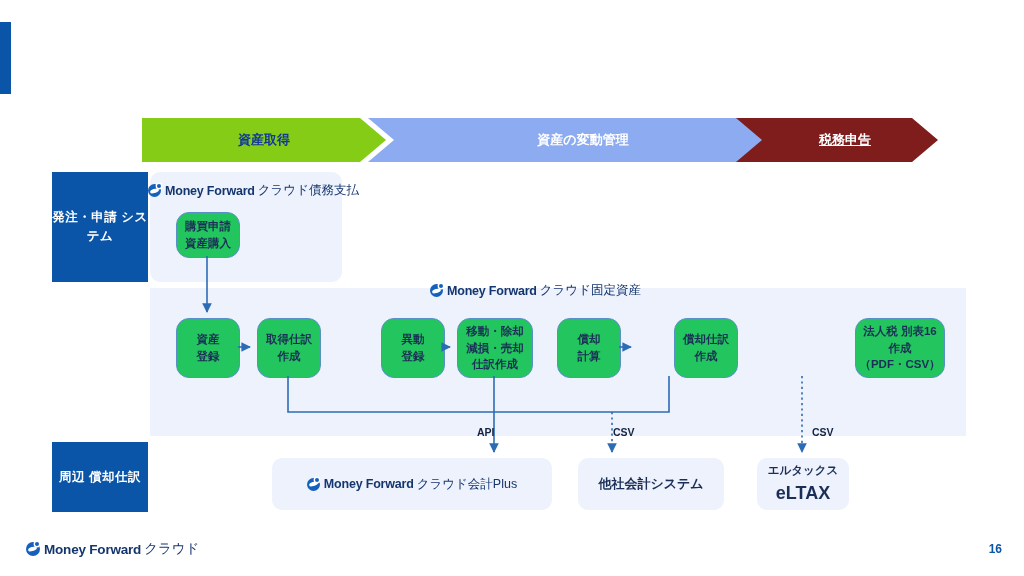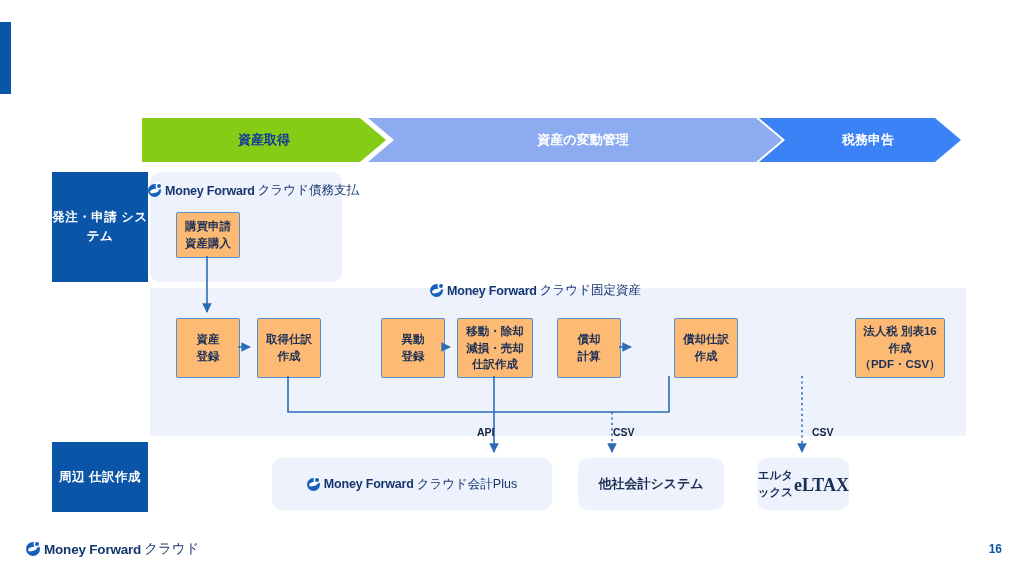--- a/index.html
+++ b/index.html
@@ -30,22 +30,22 @@
     position:absolute;top:0;height:44px;
     display:flex;align-items:center;justify-content:center;
     font-size:13px;font-weight:700;white-space:nowrap;
   }
   .chev span{position:relative;z-index:2;}
   .chev.c1{left:0;width:244px;background:#84cc16;color:#11389a;
     clip-path:polygon(0 0,218px 0,244px 22px,218px 44px,0 44px,26px 22px);}
   .chev.c1{clip-path:polygon(0 0,218px 0,244px 22px,218px 44px,0 44px);}
   .chev.c2{left:226px;width:414px;background:#8cabf0;color:#ffffff;
     clip-path:polygon(0 0,388px 0,414px 22px,388px 44px,0 44px,26px 22px);}
-  .chev.c3{left:617px;width:202px;background:#3b82f6;color:#ffffff;
-    clip-path:polygon(0 0,176px 0,202px 22px,176px 44px,0 44px,26px 22px);}
+  .chev.c3{left:594px;width:202px;background:#7f1d1d;color:#ffffff;
+    clip-path:polygon(0 0,176px 0,202px 22px,176px 44px,0 44px,26px 22px);text-decoration:underline;}
   .chev.c2 span{margin-left:16px;}
   .chev.c3 span{margin-left:16px;}
 
   
   .rowlabel{
     position:absolute;left:52px;width:96px;
     background:#0b55a8;color:#ffffff;
     display:flex;align-items:center;justify-content:center;text-align:center;
     font-size:12.5px;font-weight:700;line-height:1.5;letter-spacing:.5px;
   }
@@ -75,34 +75,34 @@
     box-shadow:0 0 0 1.4px #ffffff;
   }
   .mf-word{font-size:12.5px;font-weight:700;color:#14366e;letter-spacing:-.2px;}
   .mf-suffix{font-size:12.5px;font-weight:500;color:#14366e;margin-left:3px;}
 
   .lockup.l-haraimu{left:148px;top:182px;}
   .lockup.l-kotei{left:430px;top:282px;}
 
   
   .pbox{
-    position:absolute;background:#fdba74;
-    border:1.4px solid #5b8fc9;border-radius:2px;
+    position:absolute;background:#22c55e;
+    border:1.4px solid #5b8fc9;border-radius:13px;
     display:flex;align-items:center;justify-content:center;text-align:center;
     font-size:11.5px;font-weight:700;color:#1b2f56;line-height:1.45;
     white-space:pre-line;
   }
 
   
   .pcard{
     position:absolute;background:#eef2fd;border-radius:10px;
     display:flex;align-items:center;justify-content:center;text-align:center;
     font-size:13px;font-weight:700;color:#1b2f56;line-height:1.45;
   }
-  .eltax-inner{display:flex;flex-direction:row;align-items:center;justify-content:center;font-family:Liberation Serif, serif;}
+  .eltax-inner{display:flex;flex-direction:column;align-items:center;justify-content:center;}
   .eltax-top{font-size:11.5px;font-weight:700;color:#1b2f56;}
   .eltax-big{font-size:18px;font-weight:700;color:#1b2f56;margin-top:2px;text-align:right;}
 
   
   svg.wires{position:absolute;left:0;top:0;width:1024px;height:576px;pointer-events:none;}
   .wlabel{
     position:absolute;font-size:10.5px;font-weight:700;color:#12233f;
   }
 
   
@@ -130,21 +130,21 @@
       <span>資産の変動管理</span>
     </div>
     <div class="chev c3">
       <span>税務申告</span>
     </div>
   </div>
 
   <div class="rowlabel r1">発注・申請
 システム</div>
   <div class="rowlabel r3">周辺
-仕訳作成</div>
+償却仕訳</div>
 
   <div class="band b1"></div>
   <div class="band b2"></div>
 
   <div class="lockup l-haraimu">
     <span class="mf-mark"></span>
     <span class="mf-word">Money Forward</span>
     <span class="mf-suffix">クラウド債務支払</span>
   </div>
 

